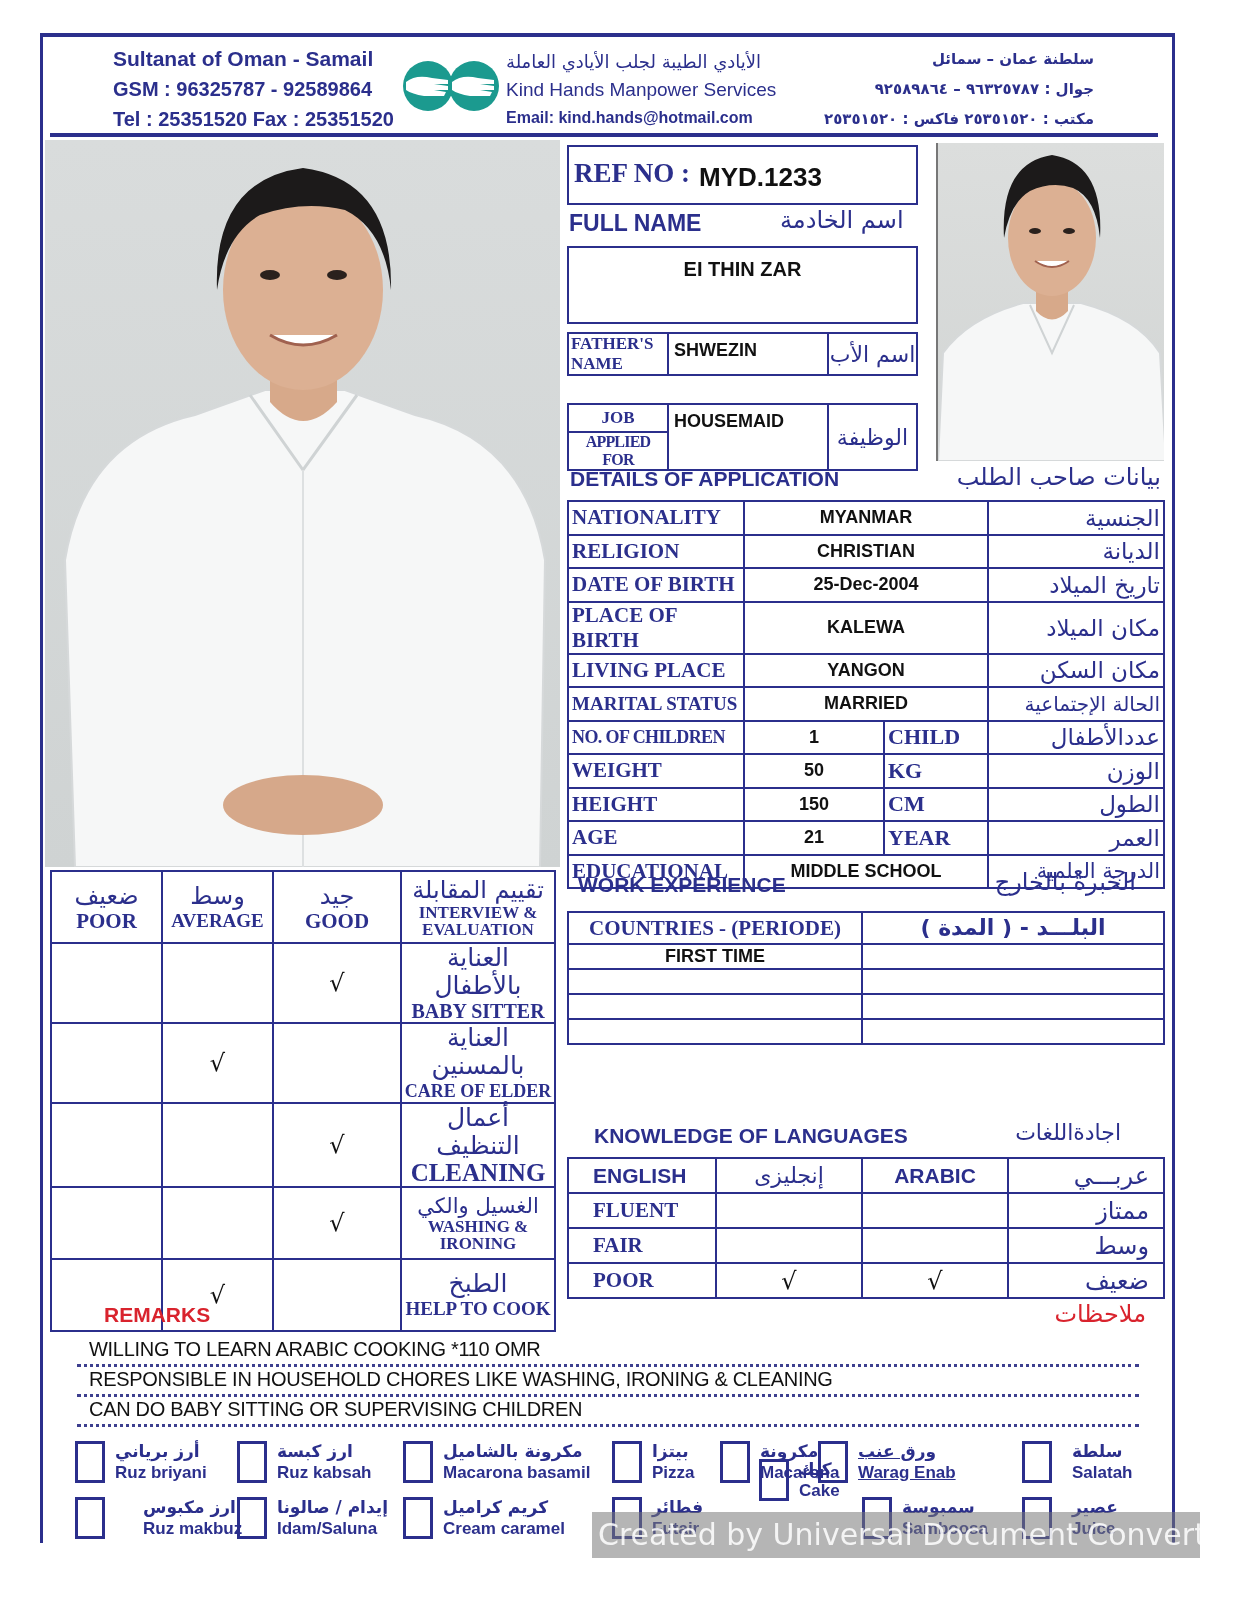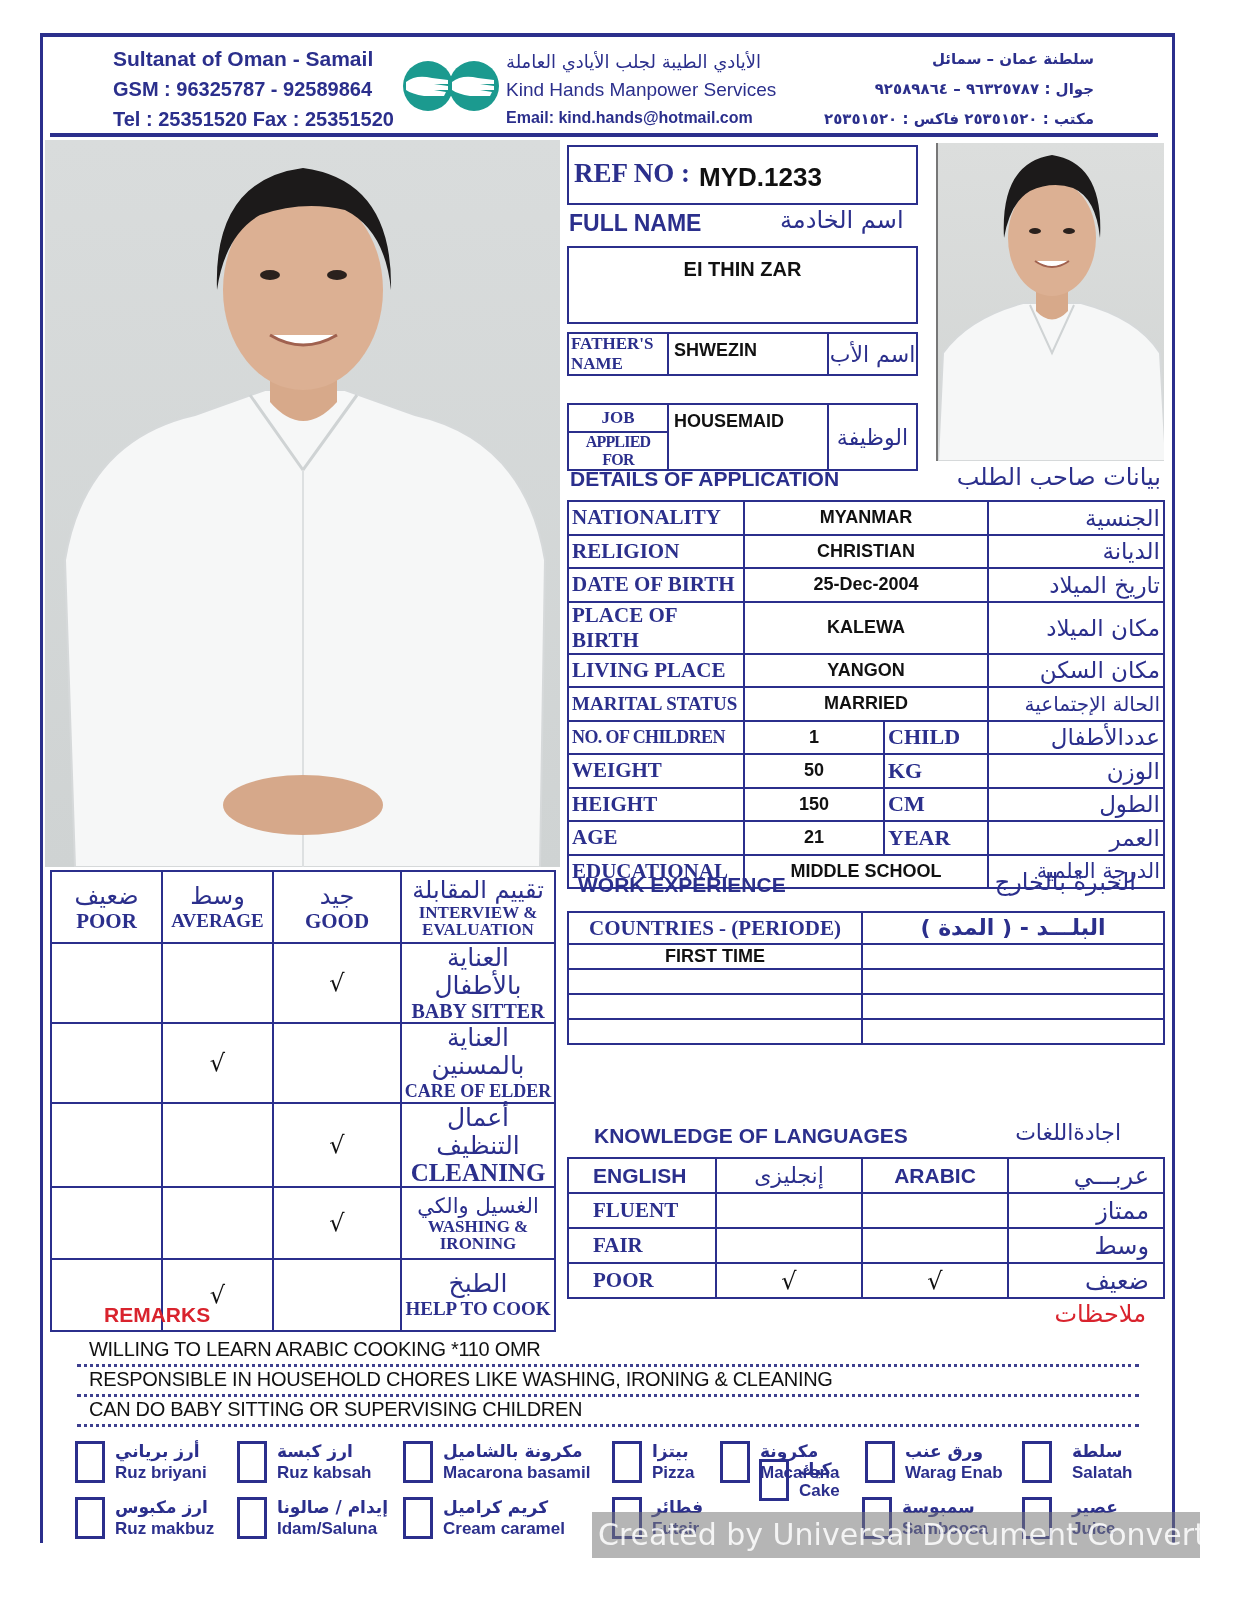--- a/index.html
+++ b/index.html
@@ -439,36 +439,36 @@
       <div class="fen">Pizza</div>
     </div>
 </div>
 <div class="food navy" style="left:720px;top:1440px;">
   <div class="chk"></div>
   <div class="food-labels">
       <div class="far">مكرونة</div>
       <div class="fen">Macarona</div>
     </div>
 </div>
-<div class="food navy" style="left:865px;top:1440px;">
+<div class="food navy" style="left:818px;top:1440px;text-decoration:underline;">
   <div class="chk"></div>
   <div class="food-labels">
       <div class="far">ورق عنب</div>
       <div class="fen">Warag Enab</div>
     </div>
 </div>
 <div class="food navy" style="left:1022px;top:1440px;">
   <div class="chk"></div>
   <div class="food-labels" style="padding-left:10px;">
       <div class="far">سلطة</div>
       <div class="fen">Salatah</div>
     </div>
 </div>
 
-<div class="food navy" style="left:75px;top:1496px;">
+<div class="food navy" style="left:75px;top:1496px;gap:28px;">
   <div class="chk"></div>
   <div class="food-labels">
       <div class="far">ارز مكبوس</div>
       <div class="fen">Ruz makbuz</div>
     </div>
 </div>
 <div class="food navy" style="left:237px;top:1496px;">
   <div class="chk"></div>
   <div class="food-labels">
       <div class="far">إيدام / صالونا</div>

